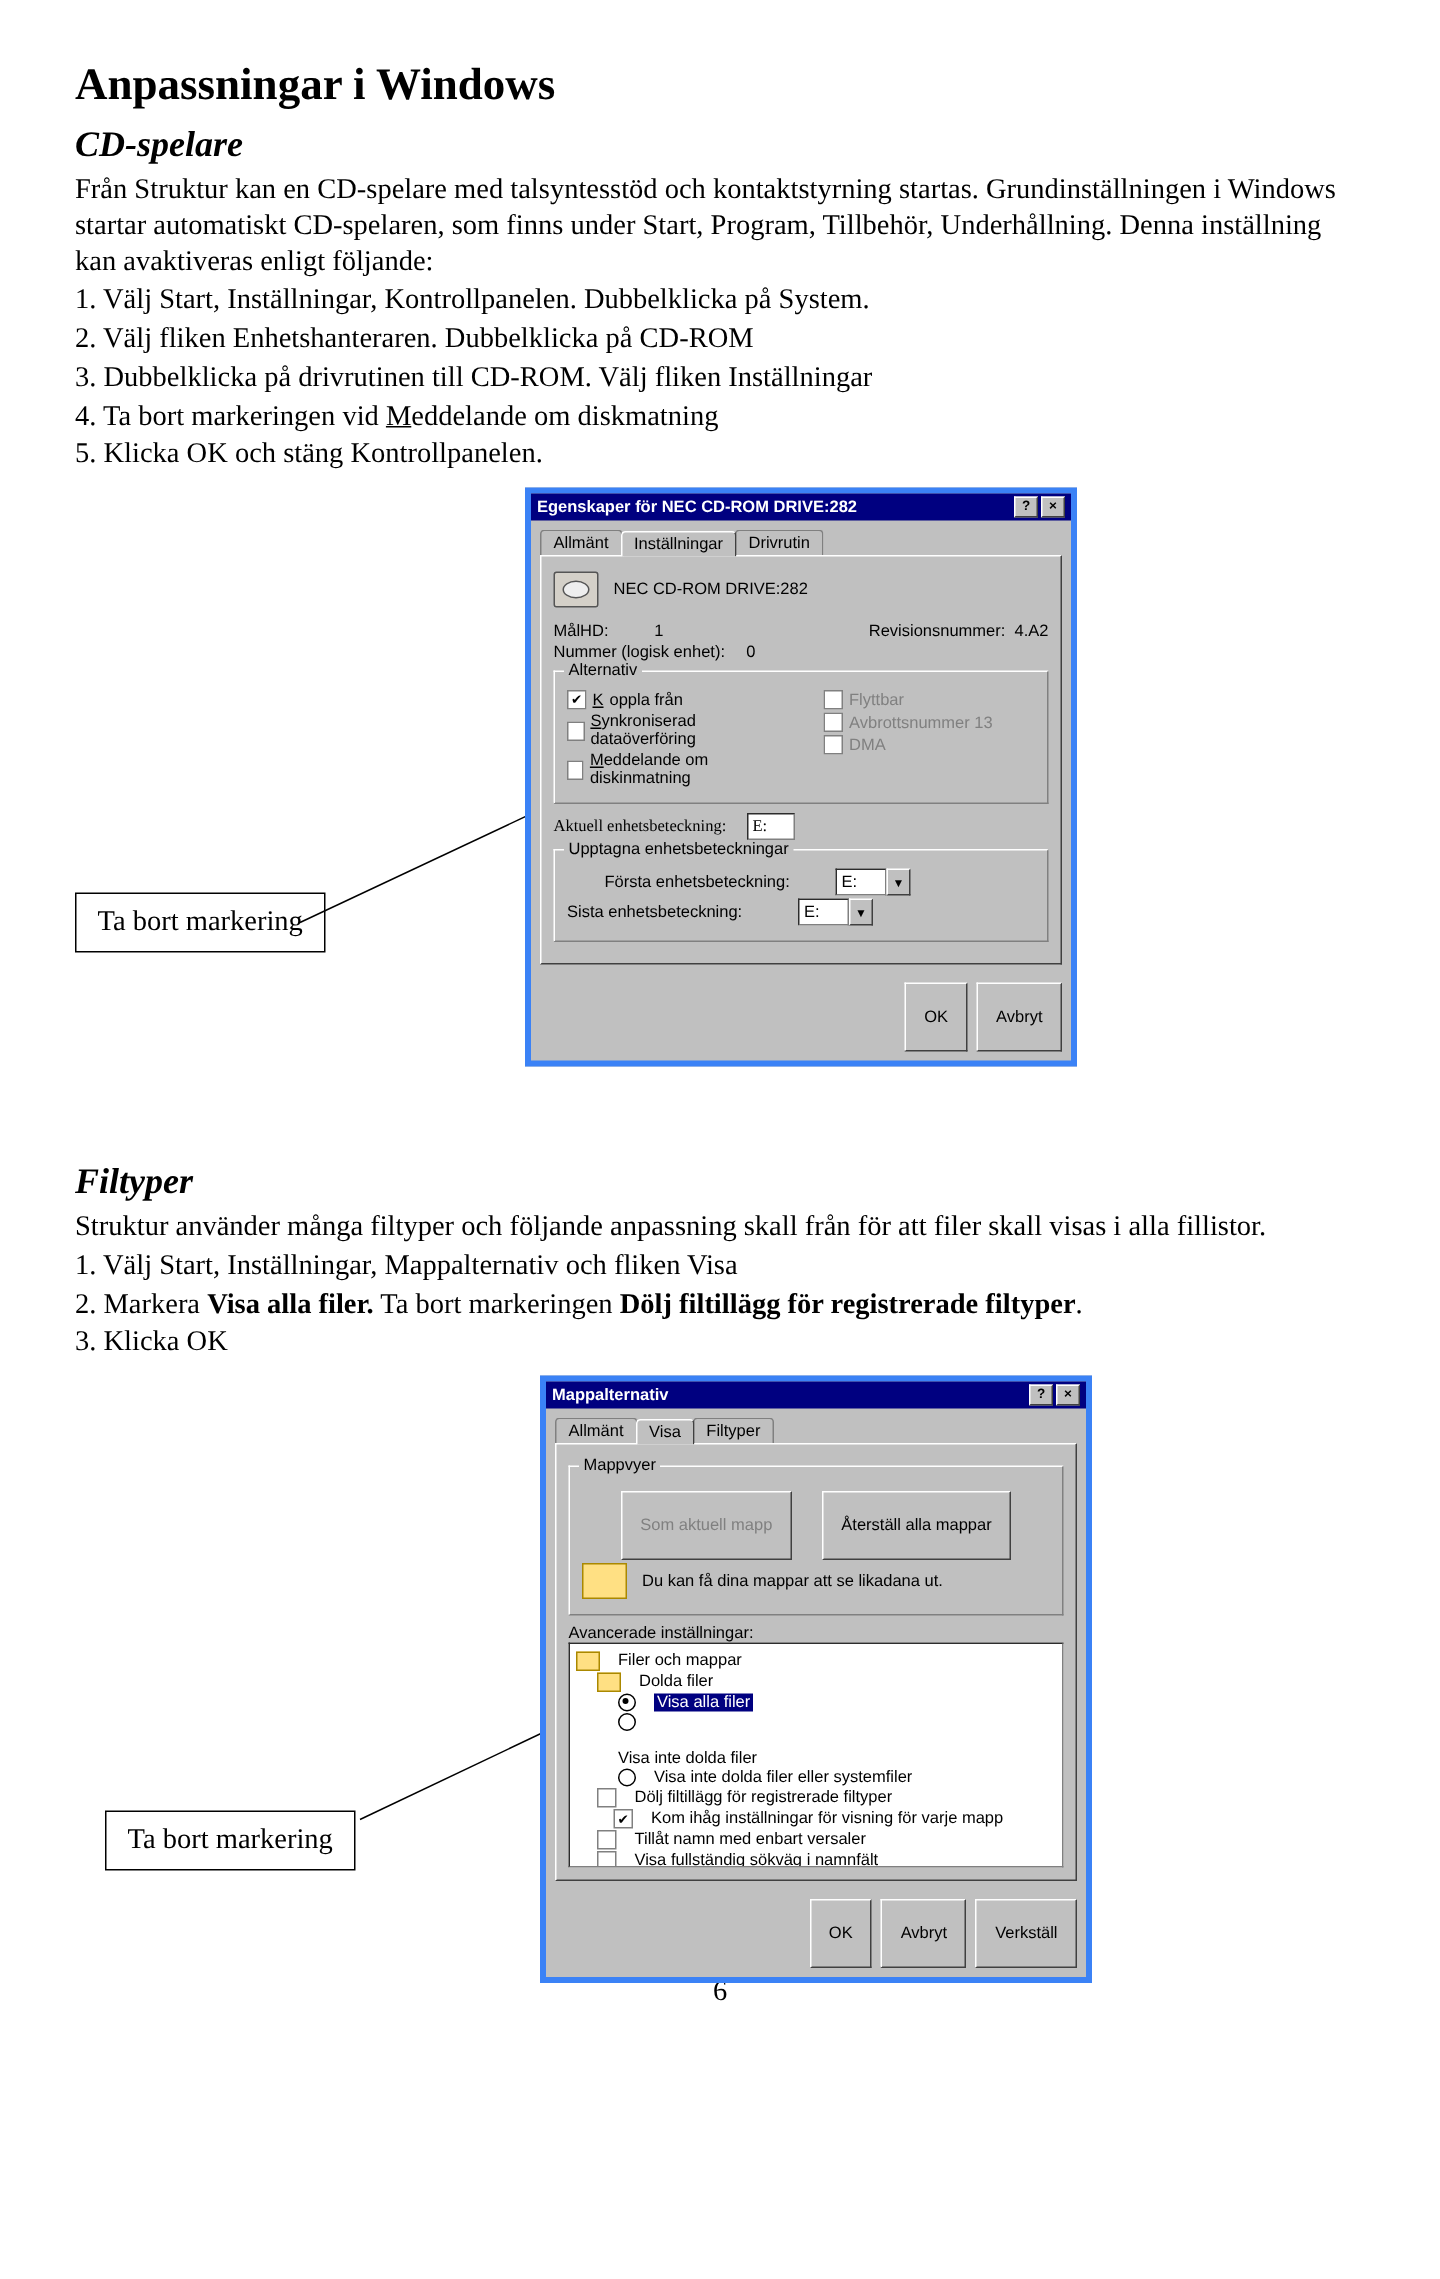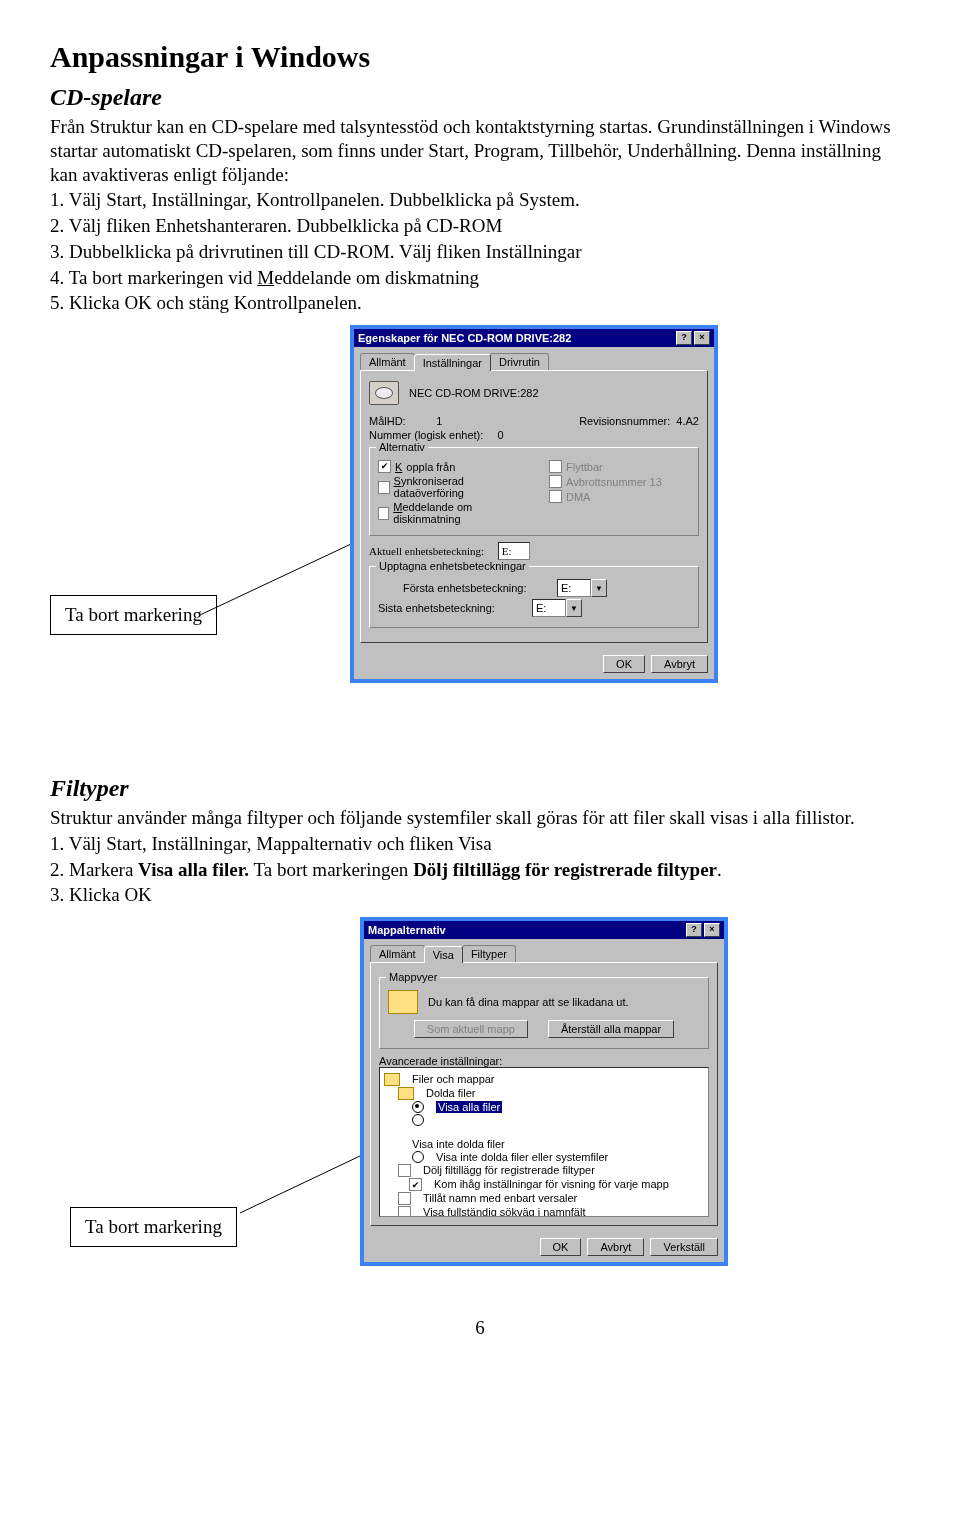--- a/index.html
+++ b/index.html
@@ -143,21 +143,21 @@
   .combo .arrow{
     width:14px; background:#c0c0c0;
     border:1px solid #fff; border-right-color:#404040; border-bottom-color:#404040;
     display:flex; align-items:center; justify-content:center;
     font-size:8px;
   }
   .btn {
     background:#c0c0c0;
     border:1px solid #fff;
     border-right-color:#404040; border-bottom-color:#404040;
-    padding:2px 12px; font-size:11px;
+    padding:16px 12px; font-size:11px;
   }
   .btnrow { display:flex; justify-content:flex-end; gap:6px; padding:6px;}
   .icon-drive {
     width:28px; height:22px; background:#d4d0c8;
     border:1px solid #555; border-radius:2px;
     display:inline-block; position:relative;
   }
   .icon-drive::after{
     content:""; position:absolute; left:5px; top:5px;
     width:16px; height:10px; border:1px solid #555; border-radius:50%;
@@ -291,21 +291,21 @@
       </div>
     </div>
     <div class="btnrow">
       <span class="btn">OK</span>
       <span class="btn">Avbryt</span>
     </div>
   </div>
 </div>
 
 <h2>Filtyper</h2>
-<p>Struktur använder många filtyper och följande systemfiler skall göras för att filer skall visas i alla fillistor.</p>
+<p>Struktur använder många filtyper och följande anpassning skall från för att filer skall visas i alla fillistor.</p>
 <div class="list-item"><span>1.  </span><span>Välj Start, Inställningar, Mappalternativ och fliken Visa</span></div>
 <div class="list-item">
   <span>2.  </span><span>Markera </span><span class="bold">Visa alla filer.</span><span>  Ta bort markeringen </span><span class="bold">Dölj filtillägg för registrerade filtyper</span><span>.</span>
 </div>
 <div class="list-item"><span>3.  </span><span>Klicka OK</span></div>
 
 <div class="shot-area2">
 
   <div class="callout-box" style="position:absolute; left:20px; top:290px;">
     <span>Ta bort markering</span>
@@ -324,27 +324,27 @@
       </span>
     </div>
     <div class="tabs">
       <div class="tab">Allmänt</div>
       <div class="tab active">Visa</div>
       <div class="tab">Filtyper</div>
     </div>
     <div class="panel">
       <div class="groupbox">
         <span class="legend">Mappvyer</span>
+        <div class="row" style="justify-content:center; gap:20px; margin-top:6px;">
+          <span class="btn disabled">Som aktuell mapp</span>
+          <span class="btn">Återställ alla mappar</span>
+        </div>
         <div class="row" style="gap:10px;">
           <span class="icon-folder" style="width:28px;height:22px;"></span>
           <span>Du kan få dina mappar att se likadana ut.</span>
-        </div>
-        <div class="row" style="justify-content:center; gap:20px; margin-top:6px;">
-          <span class="btn disabled">Som aktuell mapp</span>
-          <span class="btn">Återställ alla mappar</span>
         </div>
       </div>
 
       <div style="margin-top:6px; font-size:11px;">Avancerade inställningar:</div>
       <div class="tree">
         <div class="node">
             <span class="icon-folder"></span>
             <span>Filer och mappar</span>
           </div>
         <div class="node" style="margin-left:14px;">

